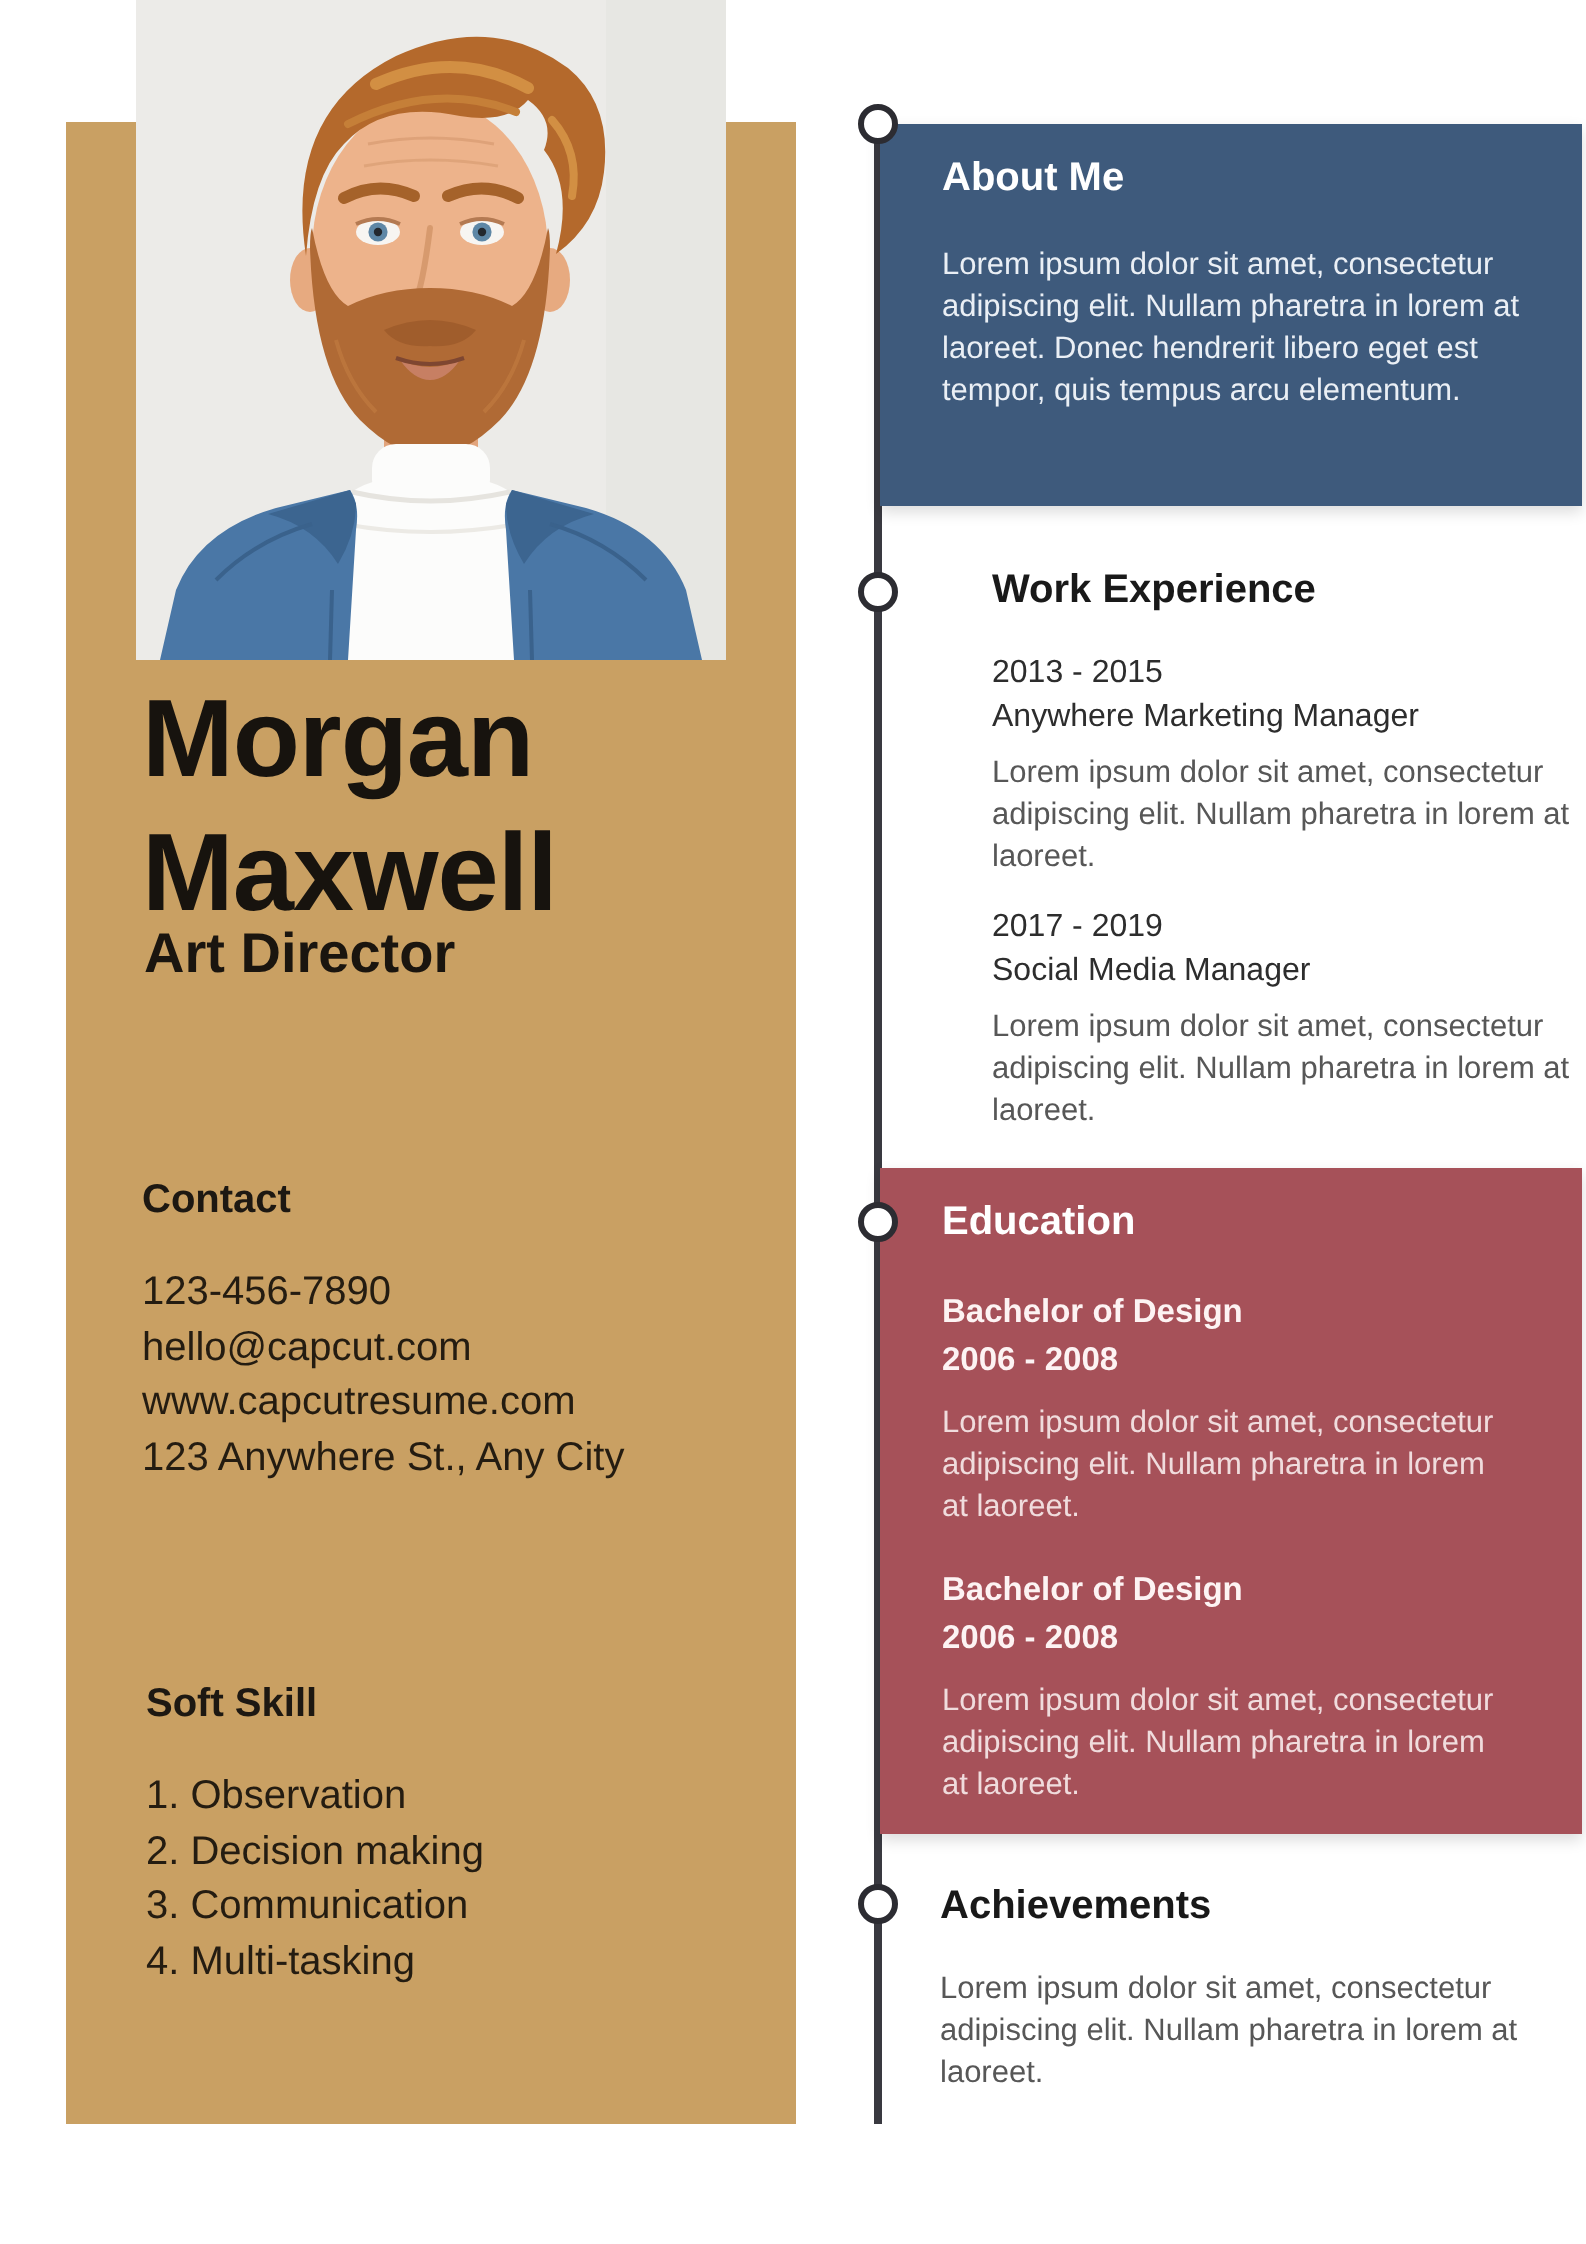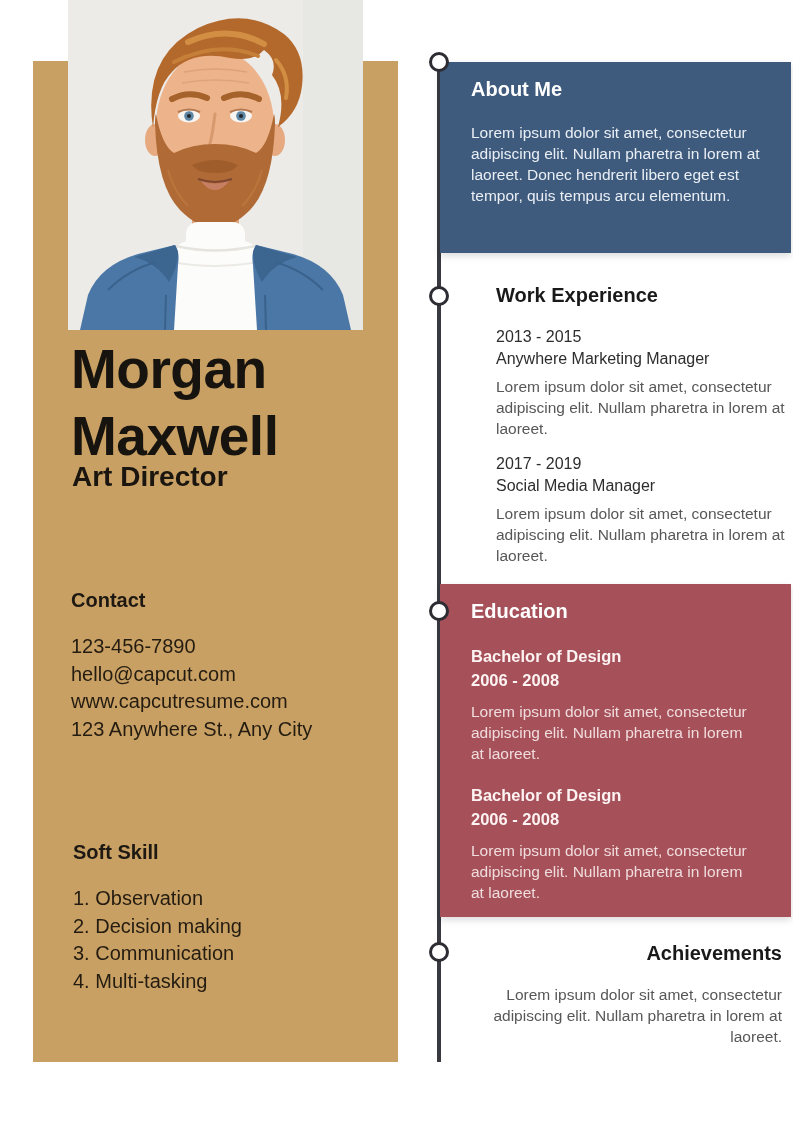--- a/index.html
+++ b/index.html
@@ -150,21 +150,20 @@
     font-size: 15.5px;
     line-height: 21px;
     color: #f0dcdd;
     margin: 9px 0 0 0;
   }
 
   .achievements-section {
     position: absolute;
     left: 470px; top: 942px;
     width: 312px;
-    text-align: right;
   }
   .achievements-section .entry-body { margin-top: 0; }
 </style>
 </head>
 <body>
 
 <div class="page">
 
   <div class="left-panel"></div>
 

